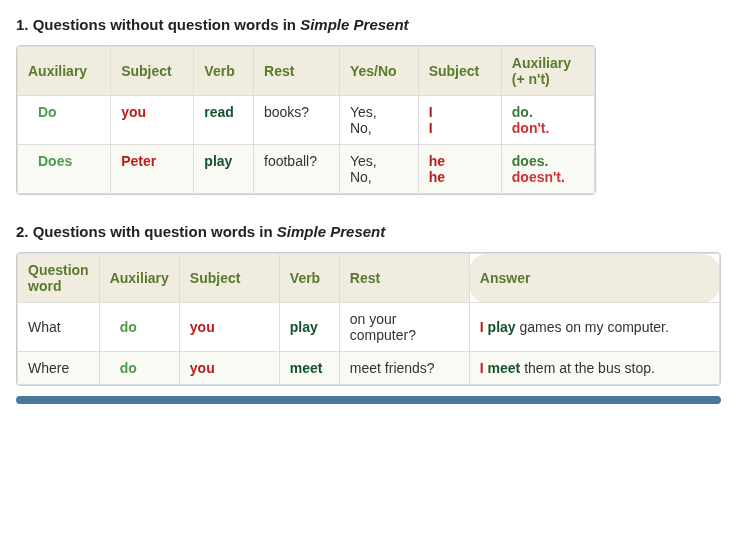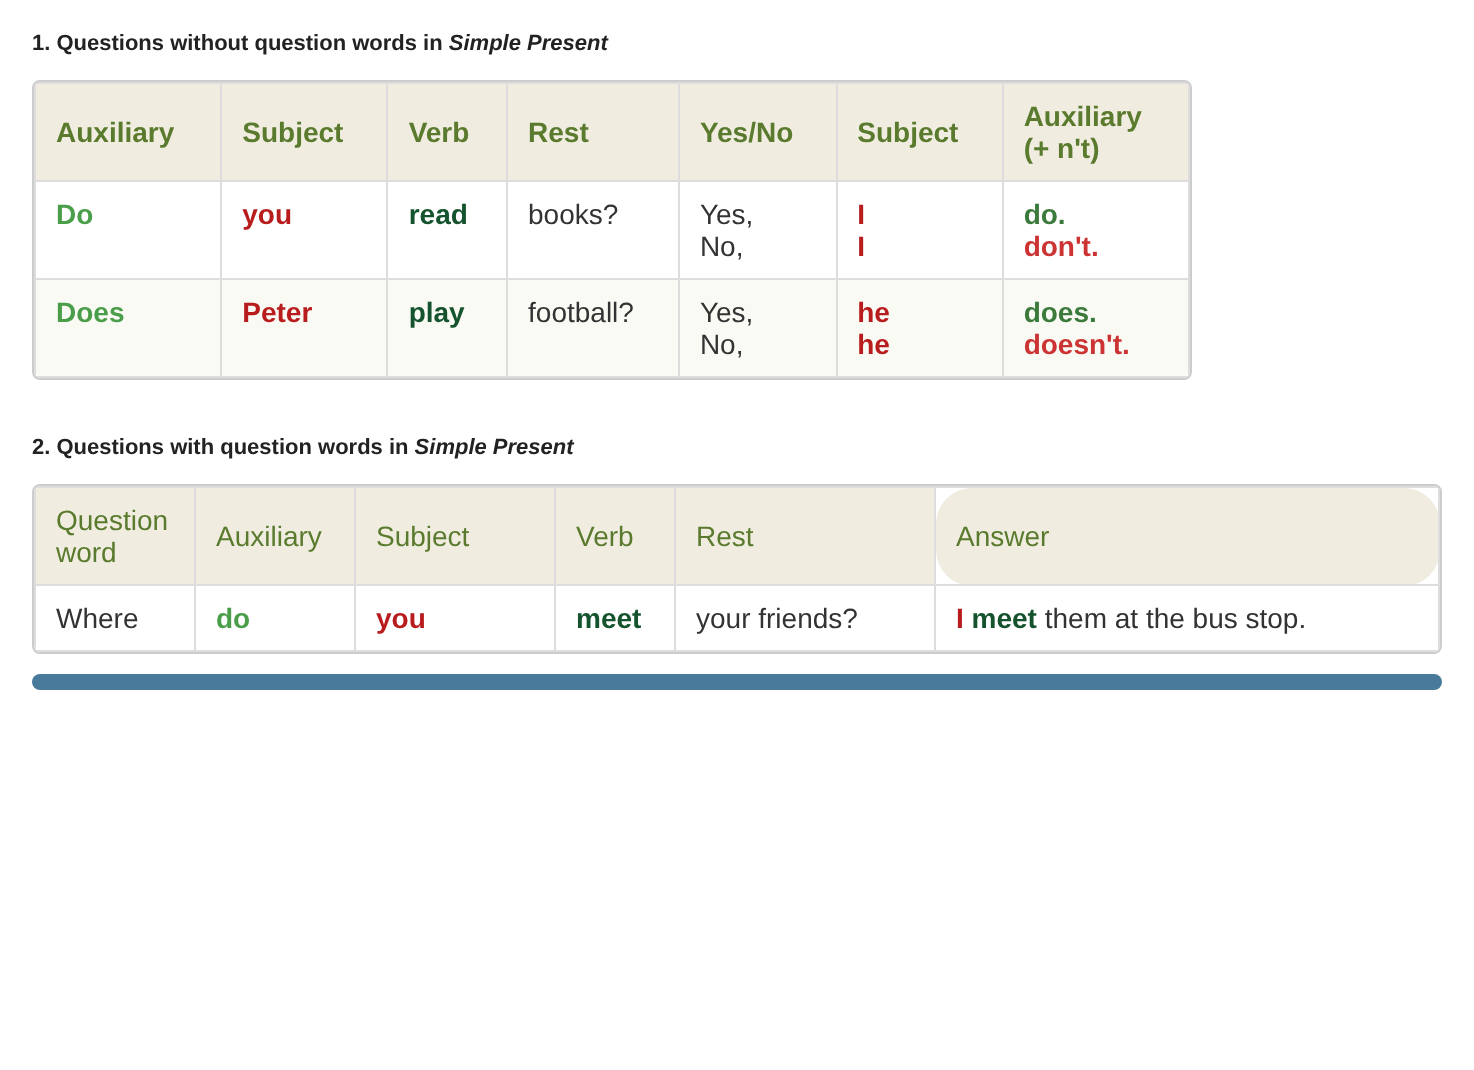--- a/index.html
+++ b/index.html
@@ -7,21 +7,21 @@
       font-family: Arial, sans-serif;
       font-size: 14px;
       background: #fff;
       color: #333;
       width: 737px;
       min-height: 535px;
       padding: 16px;
     }
 
     .section-title {
-      font-size: 11px;
+      font-size: 15px;
       font-weight: bold;
       margin-bottom: 12px;
       color: #222;
     }
     .section-title em {
       font-style: italic;
     }
 
     
     .table1-wrapper {
@@ -46,41 +46,41 @@
     }
     .table1 td {
       padding: 8px 10px;
       border: 1px solid #ddd;
       vertical-align: top;
     }
     .table1 tr:nth-child(even) td {
       background: #fafaf5;
     }
 
-    .color-green { color: #4a9e4a; font-weight: bold; }
+    .color-green { color: #4a9e4a; font-weight: bold; margin-left: 10px; }
     .color-purple { color: #b91c1c; font-weight: bold; }
     .color-teal { color: #14532d; font-weight: bold; text-align: center; }
     .color-darkgreen { color: #3a7a3a; font-weight: bold; }
     .color-red { color: #cc3333; font-weight: bold; }
 
     
     .table2-wrapper {
       border: 1px solid #ccc;
       border-radius: 4px;
       overflow: hidden;
       max-width: 720px;
     }
     .table2 {
       width: 100%;
       border-collapse: collapse;
     }
     .table2 th {
       background: #f0ede0;
       color: #5a7a2e;
-      font-weight: normal;
+      font-weight: bold;
       padding: 8px 10px;
       border: 1px solid #ddd;
       text-align: left;
       font-size: 14px;
     }
     .table2 td {
       padding: 8px 10px;
       border: 1px solid #ddd;
       vertical-align: middle;
     }
@@ -163,24 +163,32 @@
         <th class="col-qword">Question word</th>
         <th class="col-aux">Auxiliary</th>
         <th class="col-subj">Subject</th>
         <th class="col-verb">Verb</th>
         <th class="col-rest">Rest</th>
         <th class="col-answer">Answer</th>
       </tr>
     </thead>
     <tbody>
       <tr>
+        <td>What</td>
+        <td><span class="color-green">do</span></td>
+        <td><span class="color-purple">you</span></td>
+        <td><span class="color-teal">play</span></td>
+        <td>on your computer?</td>
+        <td class="answer-cell"><span class="color-purple colored-word">I</span> <span class="color-teal colored-word">play</span> games on my computer.</td>
+      </tr>
+      <tr>
         <td>Where</td>
         <td><span class="color-green">do</span></td>
         <td><span class="color-purple">you</span></td>
         <td><span class="color-teal">meet</span></td>
-        <td>your friends?</td>
+        <td>meet friends?</td>
         <td class="answer-cell"><span class="color-purple colored-word">I</span> <span class="color-teal colored-word">meet</span> them at the bus stop.</td>
       </tr>
     </tbody>
   </table>
 </div>
 
 <div class="scrollbar-container"></div>
 
 </body></html>

